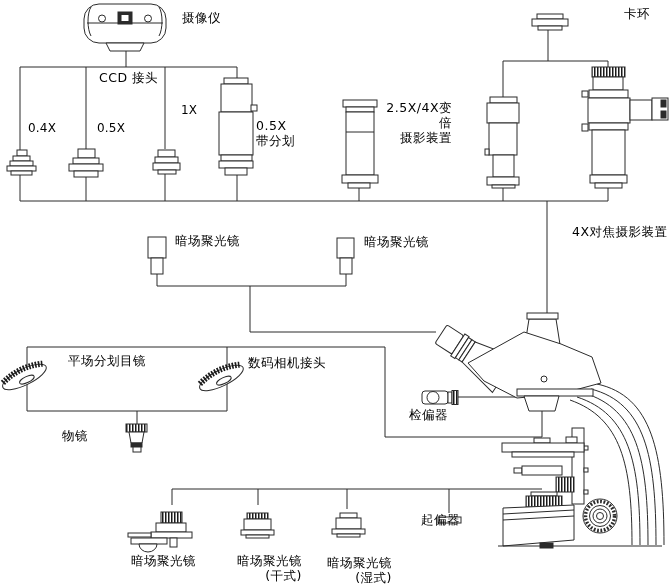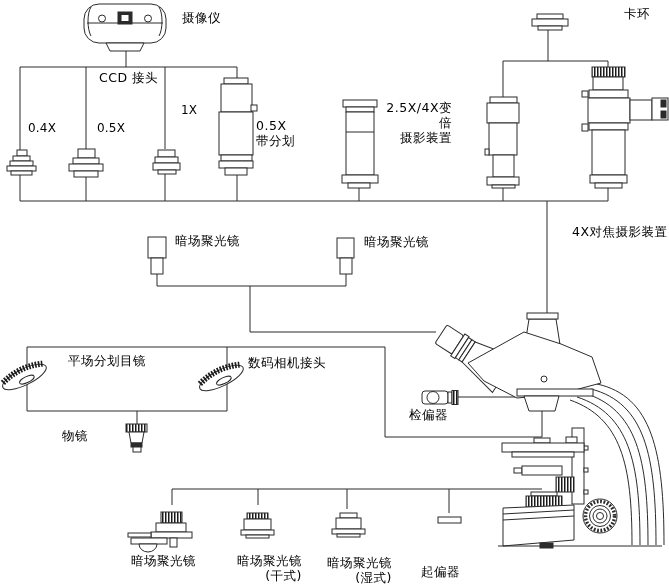--- a/index.html
+++ b/index.html
@@ -282,15 +282,15 @@
 <div class="lbl" style="left:409px;top:407px">检偏器</div>
 <div class="lbl" style="left:131px;top:553px">暗场聚光镜</div>
 <div class="lbl center" style="left:222px;top:553px;width:80px">
   <div>暗场聚光镜</div>
   <div>(干式)</div>
 </div>
 <div class="lbl center" style="left:310px;top:555px;width:82px">
   <div>暗场聚光镜</div>
   <div>(湿式)</div>
 </div>
-<div class="lbl" style="left:421px;top:564px">起偏器</div>
+<div class="lbl" style="left:421px;top:512px">起偏器</div>
 
 </div>
 
 </body></html>

